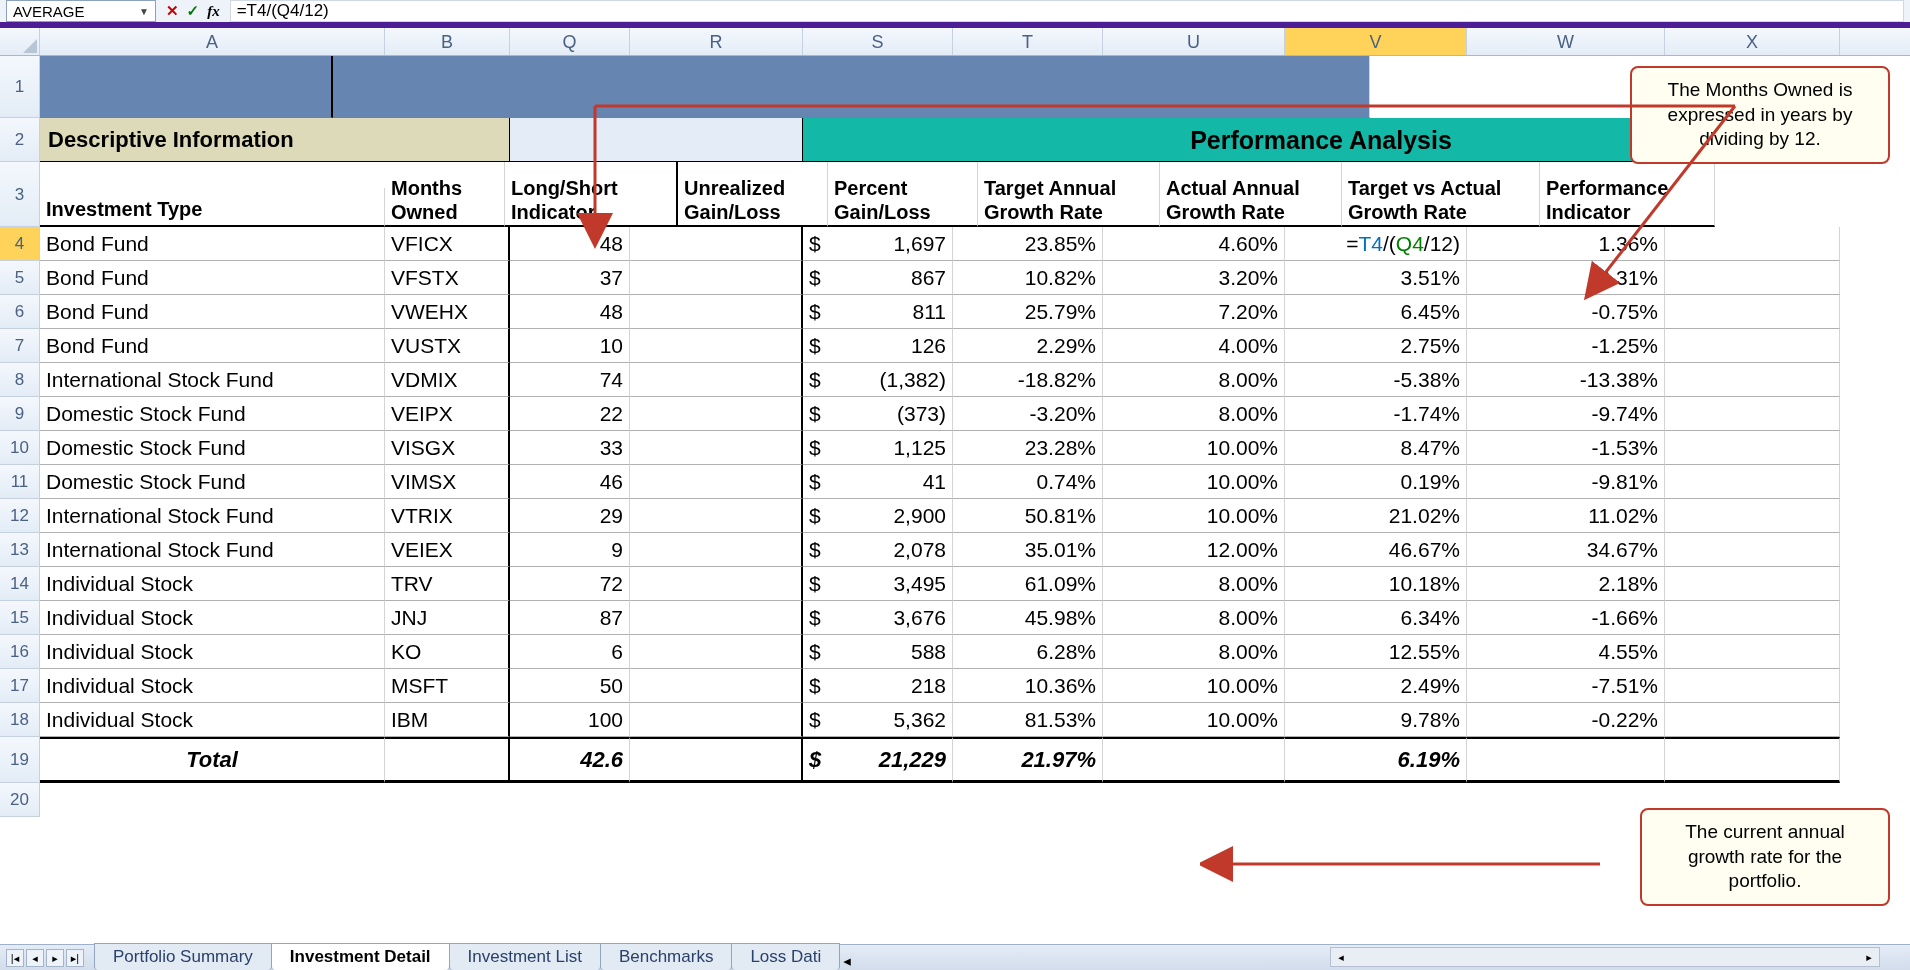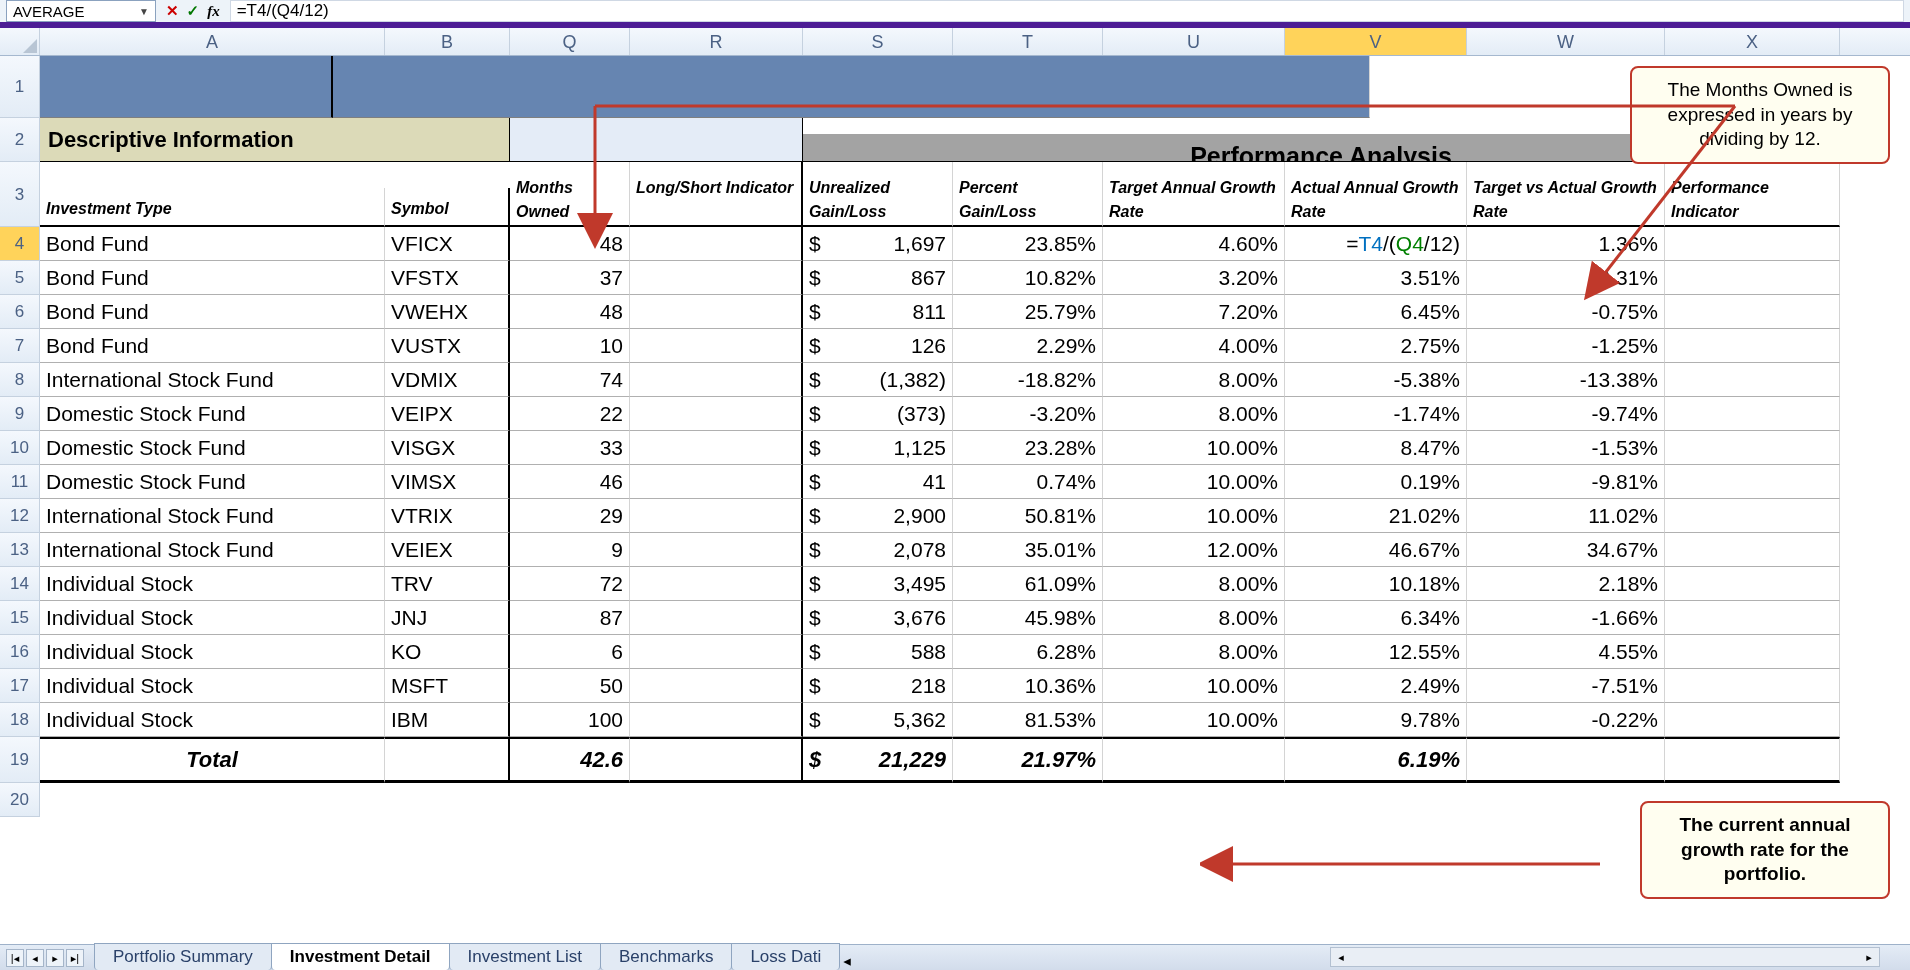--- a/index.html
+++ b/index.html
@@ -34,26 +34,26 @@
   .num { text-align: right; }
   
   
   .row.title .rh { height: 62px; line-height: 62px; }
   .row.title { height: 62px; }
   .title-a { background: #6685b1; color: #fff; font-weight: bold; font-style: italic; font-size: 30px; line-height: 62px; padding-left: 18px; }
   .title-rest { background: #6685b1; }
   .row.section { height: 44px; }
   .row.section .rh { height: 44px; line-height: 44px; }
   .desc-info { background: #dcdab8; font-size: 22px; font-weight: bold; padding-left: 8px; line-height: 44px; border-right: 1px solid #000; border-bottom: 1px solid #000; }
-  .perf-head { background: #a3a3a3; font-size: 25px; font-weight: bold; text-align: center; line-height: 44px; border-right: 1px solid #000; border-bottom: 1px solid #000; margin-top: 16px; }
+  .perf-head { background: #14b8a6; font-size: 25px; font-weight: bold; text-align: center; line-height: 44px; border-right: 1px solid #000; border-bottom: 1px solid #000; }
   .gap-head { background: #e4ecf7; border-right: 1px solid #000; border-bottom: 1px solid #000; }
   
   .row.hdr { height: 65px; }
   .row.hdr .rh { height: 65px; line-height: 65px; }
-  .row.hdr .cell { font-weight: bold; font-size: 16px; line-height: 24px; padding-top: 14px; white-space: normal; border-bottom: 2px solid #000; font-style: italic; }
+  .row.hdr .cell { font-weight: bold; font-size: 20px; line-height: 24px; padding-top: 14px; white-space: normal; border-bottom: 2px solid #000; }
   .row.hdr .cell.bottom { display:flex; align-items:flex-end; padding-bottom: 4px; margin-top: 26px; }
   
   .row.data .cell { border-bottom: 1px solid #b0b0b0; }
   .row.total { height: 46px; }
   .row.total .rh { height: 46px; line-height: 46px; }
   .row.total .cell { border-bottom: 3px solid #000; border-top: 2px solid #000; font-weight: bold; font-style: italic; line-height: 42px; font-size: 22px; }
   .row.total .cell.label { text-align: center; }
   
   
   .br-r-thick { border-right: 2px solid #000 !important; }
@@ -129,21 +129,20 @@
   <div class="row section">
     <div class="rh">2</div>
     <div class="cell desc-info" style="width:470px">Descriptive Information</div>
     <div class="cell gap-head" style="width:293px"></div>
     <div class="cell perf-head" style="width:1037px">Performance Analysis</div>
   </div>
 
   <div class="row hdr">
     <div class="rh">3</div>
     <div class="cell cA bottom">Investment Type</div>
-    <div class="cell cB bottom br-r-thick">Symbol</div>
     <div class="cell cQ">Months Owned</div>
     <div class="cell cR br-r-thick">Long/Short Indicator</div>
     <div class="cell cS">Unrealized Gain/Loss</div>
     <div class="cell cT">Percent Gain/Loss</div>
     <div class="cell cU">Target Annual Growth Rate</div>
     <div class="cell cV">Actual Annual Growth Rate</div>
     <div class="cell cW">Target vs Actual Growth Rate</div>
     <div class="cell cX">Performance Indicator</div>
   </div>
 
@@ -404,21 +403,21 @@
     <div class="cell cU"></div>
     <div class="cell cV num">6.19%</div>
     <div class="cell cW"></div>
     <div class="cell cX"></div>
   </div>
   <div class="row">
     <div class="rh">20</div>
   </div>
 
   <div class="callout" style="top:10px; right:20px; width:260px;">The Months Owned is expressed in years by dividing by 12.</div>
-  <div class="callout" style="bottom:45px; right:20px; width:250px;font-weight:bold;">The current annual growth rate for the portfolio.</div>
+  <div class="callout" style="bottom:38px; right:20px; width:250px;">The current annual growth rate for the portfolio.</div>
 
   <svg class="arrow-line" style="top:40px; left:465px; width:1320px; height:220px; pointer-events:none;">
     <defs>
         <marker id="ah1" markerWidth="12" markerHeight="12" refX="6" refY="6" orient="auto">
           <path d="M0,0 L12,6 L0,12 Z" fill="#c0392b"></path>
         </marker>
       </defs>
     <line x1="1270" y1="10" x2="130" y2="10" stroke="#c0392b" stroke-width="3"></line>
     <line x1="130" y1="10" x2="130" y2="135" stroke="#c0392b" stroke-width="3" marker-end="url(#ah1)"></line>
     <line x1="1270" y1="10" x2="1130" y2="190" stroke="#c0392b" stroke-width="3" marker-end="url(#ah1)"></line>

